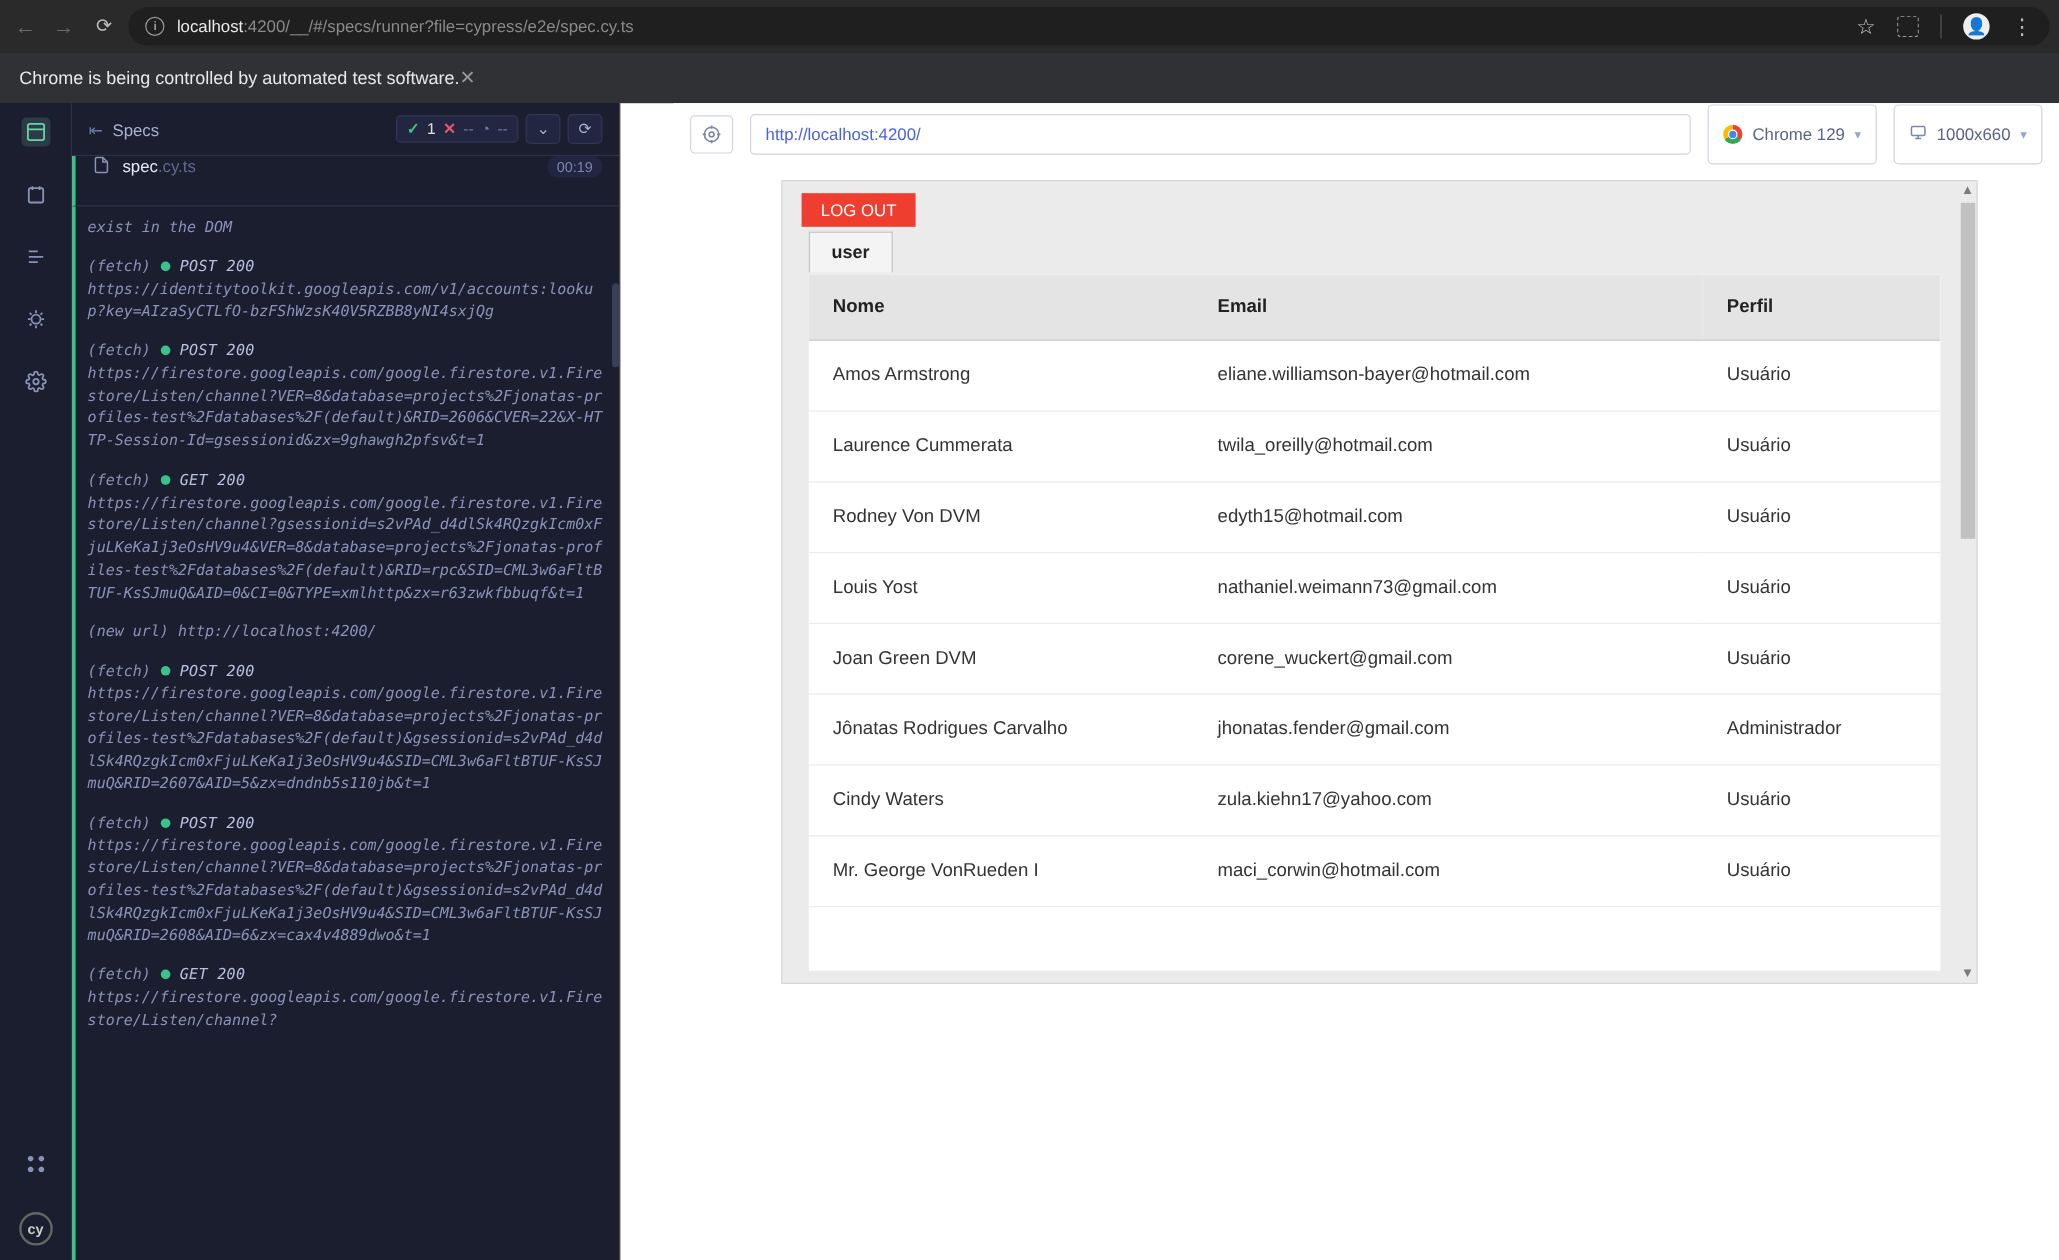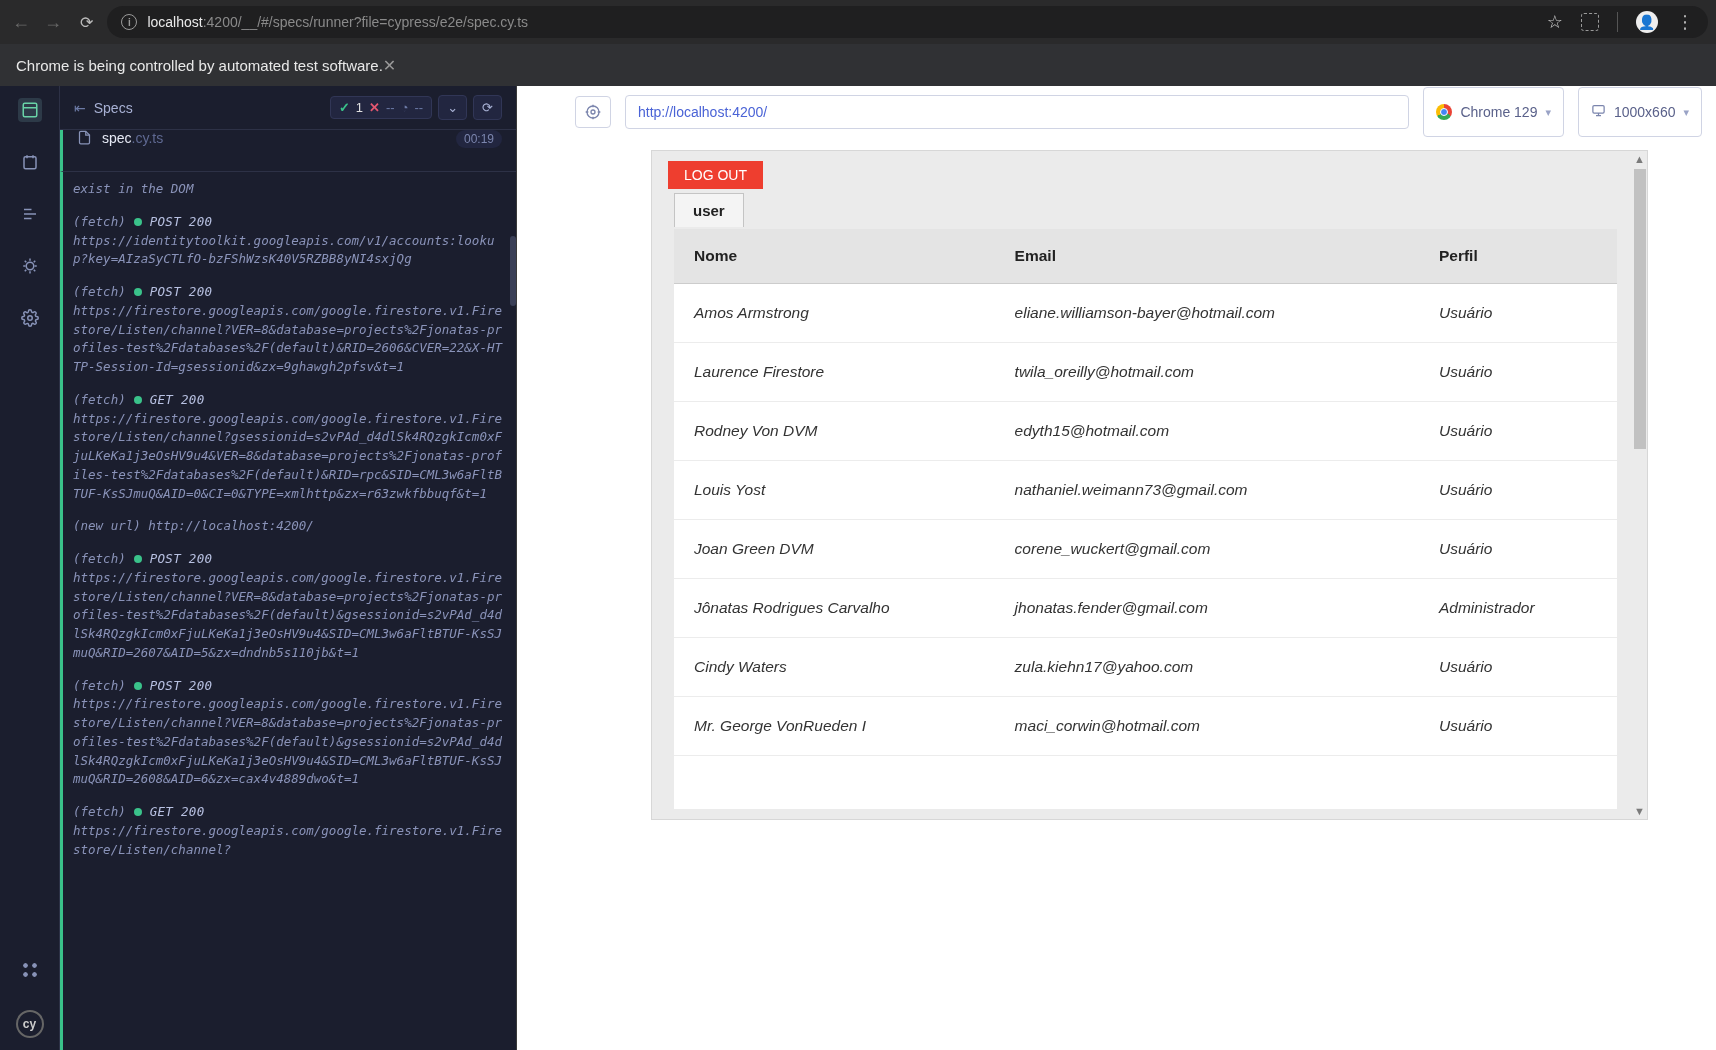--- a/index.html
+++ b/index.html
@@ -258,21 +258,20 @@
     overflow:hidden;
   }
   .data-table { width:100%; border-collapse:collapse; font-size:15.5px; }
   .data-table thead th {
     background:#e4e4e4; color:#222; font-weight:bold;
     text-align:left; padding:18px 20px; border-bottom:1px solid #ccc;
   }
   .data-table tbody td {
     padding:20px 20px; color:#333;
     border-bottom:1px solid #ececec;
-    font-style:italic;
   }
   .col-nome { width:34%; }
   .col-email { width:45%; }
   .col-perfil { width:21%; }
 </style>
 </head>
 <body>
 
 <div class="browser-bar">
   <div class="nav-arrows">
@@ -483,21 +482,21 @@
                 <th class="col-perfil">Perfil</th>
               </tr>
             </thead>
             <tbody id="table-body">
                 <tr>
                   <td>Amos Armstrong</td>
                   <td>eliane.williamson-bayer@hotmail.com</td>
                   <td>Usuário</td>
                 </tr>
                 <tr>
-                  <td>Laurence Firestore</td>
+                  <td>Laurence Cummerata</td>
                   <td>twila_oreilly@hotmail.com</td>
                   <td>Usuário</td>
                 </tr>
                 <tr>
                   <td>Rodney Von DVM</td>
                   <td>edyth15@hotmail.com</td>
                   <td>Usuário</td>
                 </tr>
                 <tr>
                   <td>Louis Yost</td>

